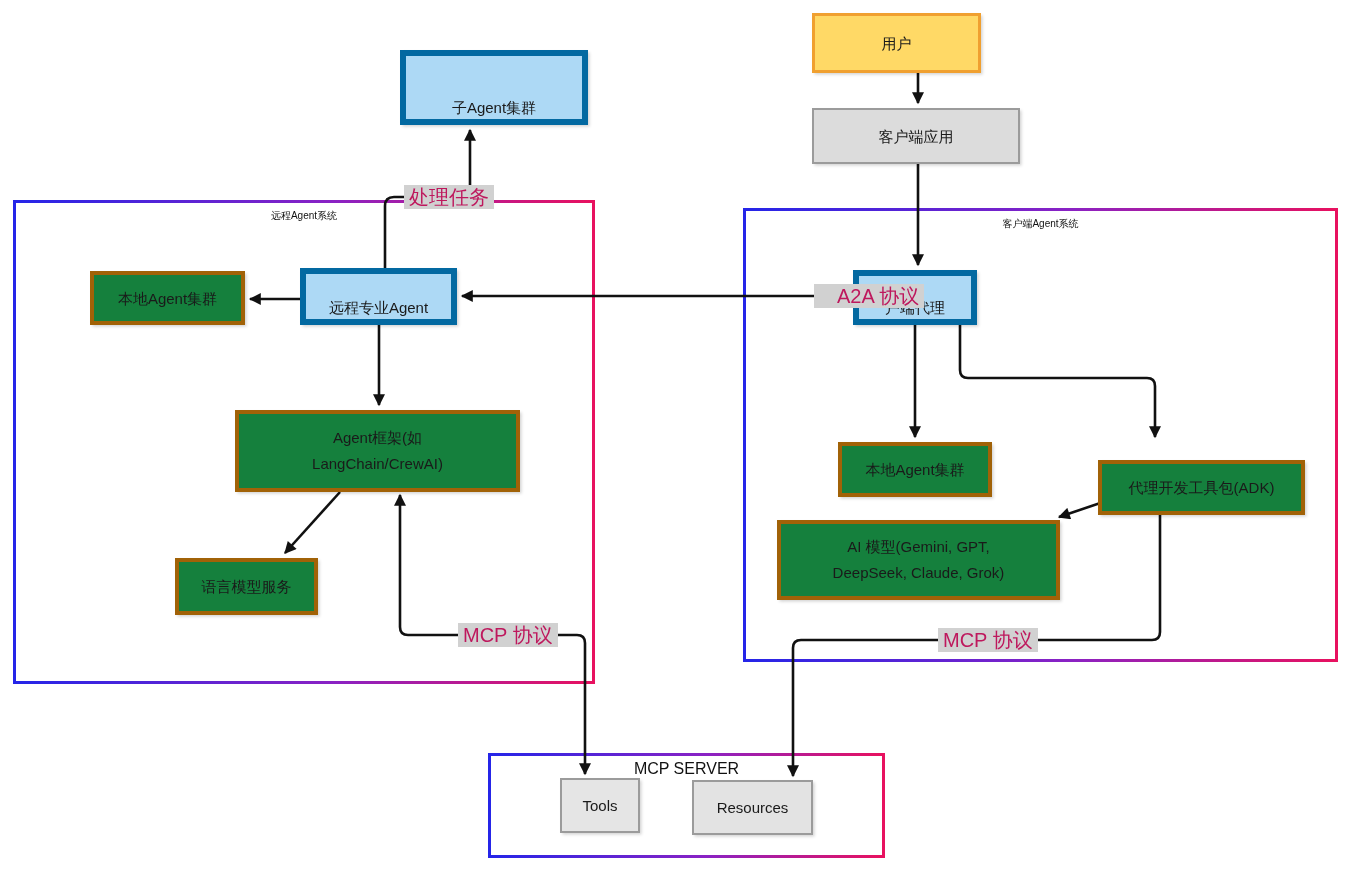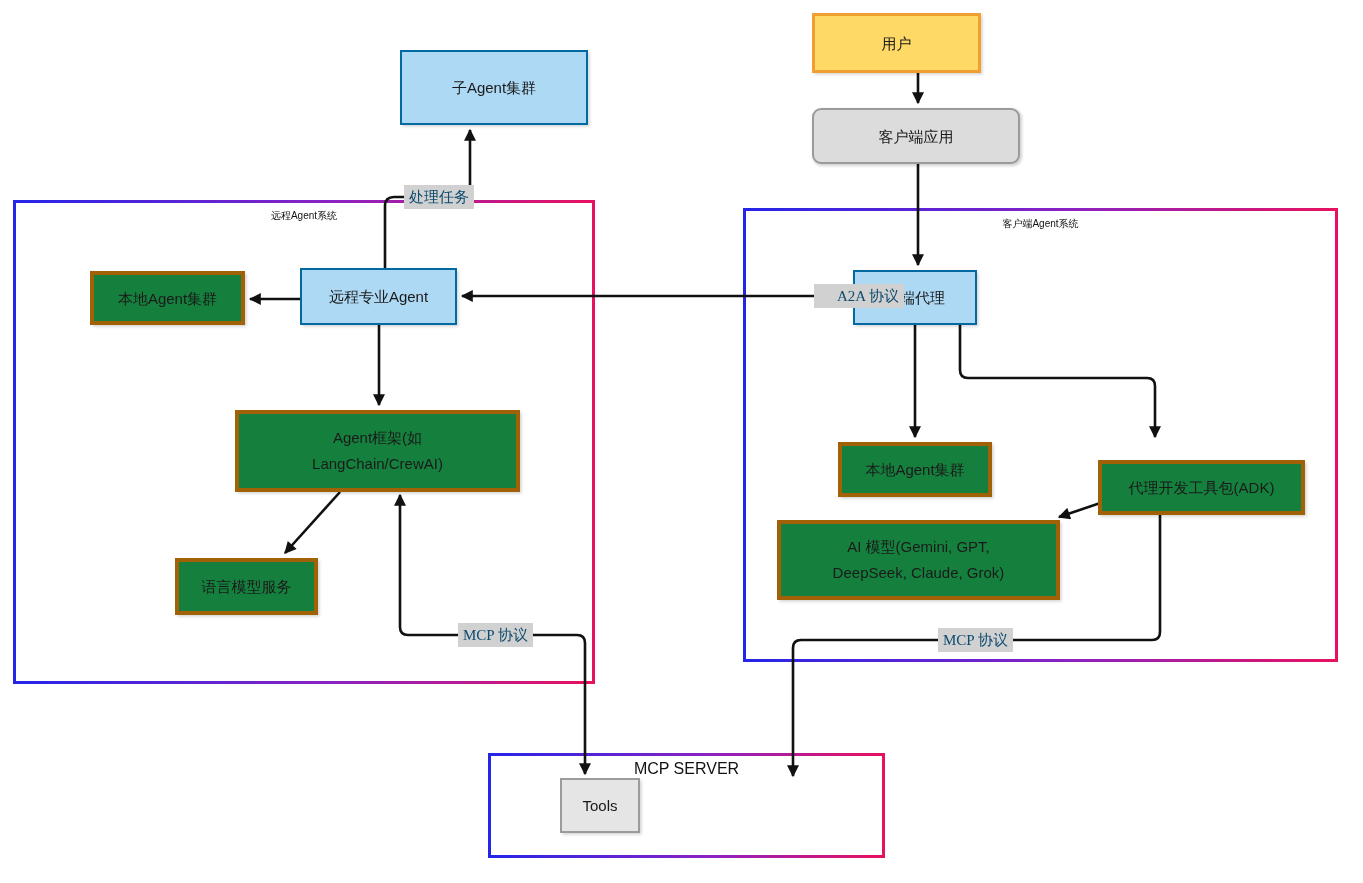--- a/index.html
+++ b/index.html
@@ -20,28 +20,28 @@
   }
   
   #edges{position:absolute;left:0;top:0;z-index:1;}
   
   .node{
     position:absolute;box-sizing:border-box;z-index:2;
     display:flex;flex-direction:column;align-items:center;justify-content:center;
     text-align:center;font-size:15px;line-height:23px;
     box-shadow:1.5px 1.5px 3px rgba(0,0,0,0.18);
   }
-  .node.blue{background:#ADD9F5;border:2px solid #0369a1;}
+  .node.blue{background:#ADD9F5;border:6px solid #0369a1;justify-content:flex-end;}
   .node.lightblue{background:#15803d;border:4px solid #a16207;}
   .node.yellow{background:#FFD966;border:3px solid #F0A030;}
   .node.gray{background:#DCDCDC;border:2px solid #9B9B9B;}
   
   .edge-label{
-    position:absolute;z-index:4;background:#D1D1D1;color:#0c4a6e;
-    font-size:15px;line-height:20px;padding:2px 5px;white-space:nowrap;font-family:Liberation Serif, serif;
+    position:absolute;z-index:4;background:#D1D1D1;color:#be185d;
+    font-size:20px;line-height:20px;padding:2px 5px;white-space:nowrap;
   }
 </style>
 </head>
 <body>
 
 <div id="canvas">
 
   <div class="container-box" style="left:13px;top:200px;width:582px;height:484px;">
     <div class="container-title">远程Agent系统</div>
   </div>
@@ -77,21 +77,21 @@
   </svg>
 
   <div class="node blue" style="left:400px;top:50px;width:188px;height:75px;">
     <span>子Agent集群</span>
   </div>
 
   <div class="node yellow" style="left:812px;top:13px;width:169px;height:60px;">
     <span>用户</span>
   </div>
 
-  <div class="node gray" style="left:812px;top:108px;width:208px;height:56px;border-radius:9px;">
+  <div class="node gray" style="left:812px;top:108px;width:208px;height:56px;">
     <span>客户端应用</span>
   </div>
 
   <div class="node lightblue" style="left:90px;top:271px;width:155px;height:54px;">
     <span>本地Agent集群</span>
   </div>
 
   <div class="node lightblue" style="left:235px;top:410px;width:285px;height:82px;line-height:26px;">
     <span>Agent框架(如</span>
     <span>LangChain/CrewAI)</span>
@@ -119,20 +119,23 @@
 
   <div class="node lightblue" style="left:777px;top:520px;width:283px;height:80px;line-height:26px;">
     <span>AI 模型(Gemini, GPT,</span>
     <span>DeepSeek, Claude, Grok)</span>
   </div>
 
   <div class="node gray" style="left:560px;top:778px;width:80px;height:55px;background:#e5e5e5;">
     <span>Tools</span>
   </div>
 
+  <div class="node gray" style="left:692px;top:780px;width:121px;height:55px;background:#E3E3E3;">
+    <span>Resources</span>
+  </div>
 
   <div class="edge-label" style="left:404px;top:185px;">处理任务</div>
 
   <div class="edge-label" style="left:814px;top:284px;padding-left:23px;">A2A 协议</div>
 
   <div class="edge-label" style="left:458px;top:623px;">MCP 协议</div>
 
   <div class="edge-label" style="left:938px;top:628px;">MCP 协议</div>
 
 </div>

